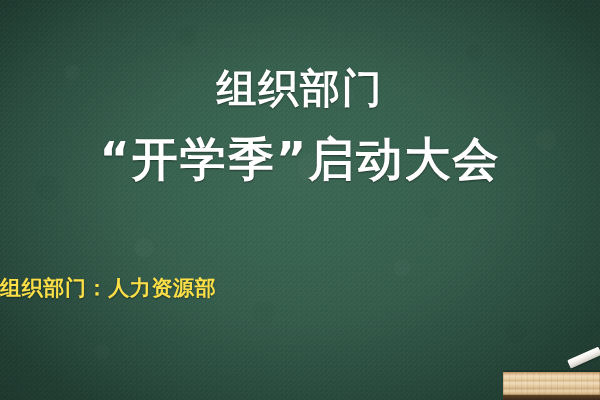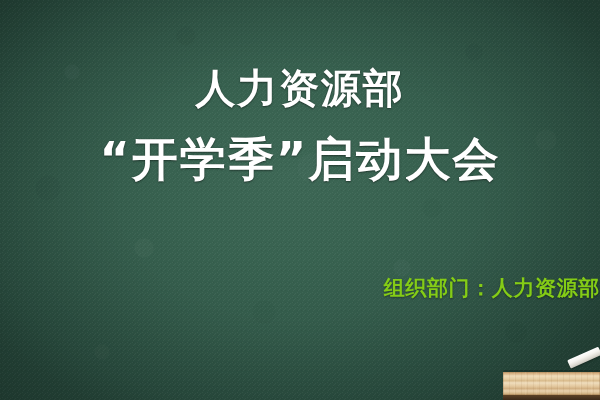--- a/index.html
+++ b/index.html
@@ -97,22 +97,22 @@
     white-space: nowrap;
   }
   .title-line-1 { font-size: 40px; }
   .title-line-2 { font-size: 46px; margin-top: 13px; }
 
   .subtitle {
     position: absolute;
     top: 274px;
     left: 0;
     right: 0;
-    text-align: right;
-    color: #84cc16;
+    text-align: left;
+    color: #fde047;
     font-weight: bold;
     font-size: 21px;
     letter-spacing: 0.03em;
     text-shadow: 0 1px 2px rgba(0,0,0,0.38);
     white-space: nowrap;
   }
 
   
   .chalk-tray {
     position: absolute;
@@ -194,21 +194,21 @@
 <div id="slide">
 
   <div class="board-base"></div>
   <div class="board-noise"></div>
   <div class="board-grain"></div>
   <div class="board-vignette"></div>
 
   <div class="content">
 
     <div class="title-block">
-      <div class="title-line title-line-1">人力资源部</div>
+      <div class="title-line title-line-1">组织部门</div>
       <div class="title-line title-line-2">“开学季”启动大会</div>
     </div>
 
     <div class="subtitle">组织部门：人力资源部</div>
 
   </div>
 
   <div class="tray-shadow"></div>
 
   <div class="chalk-tray">

